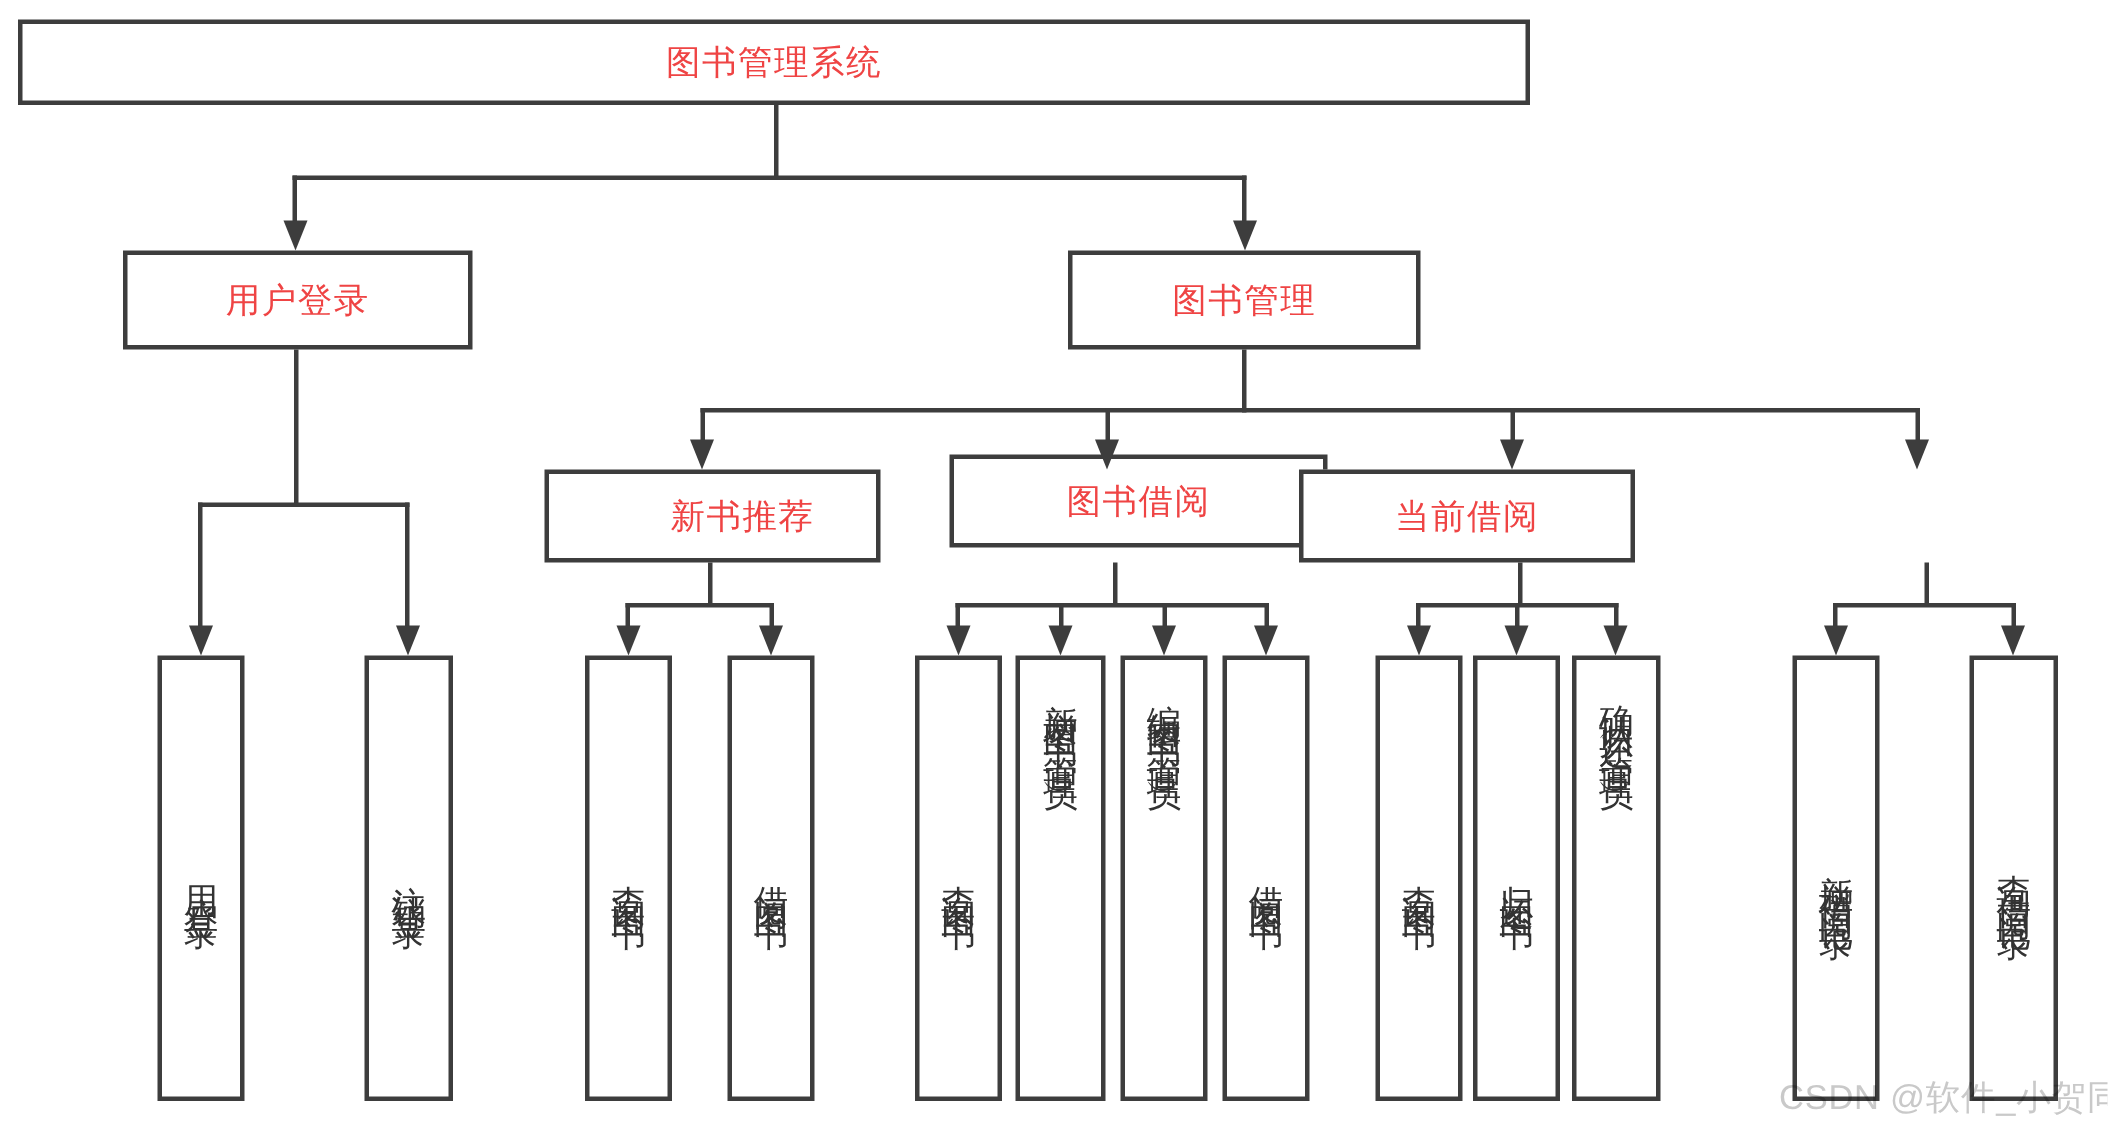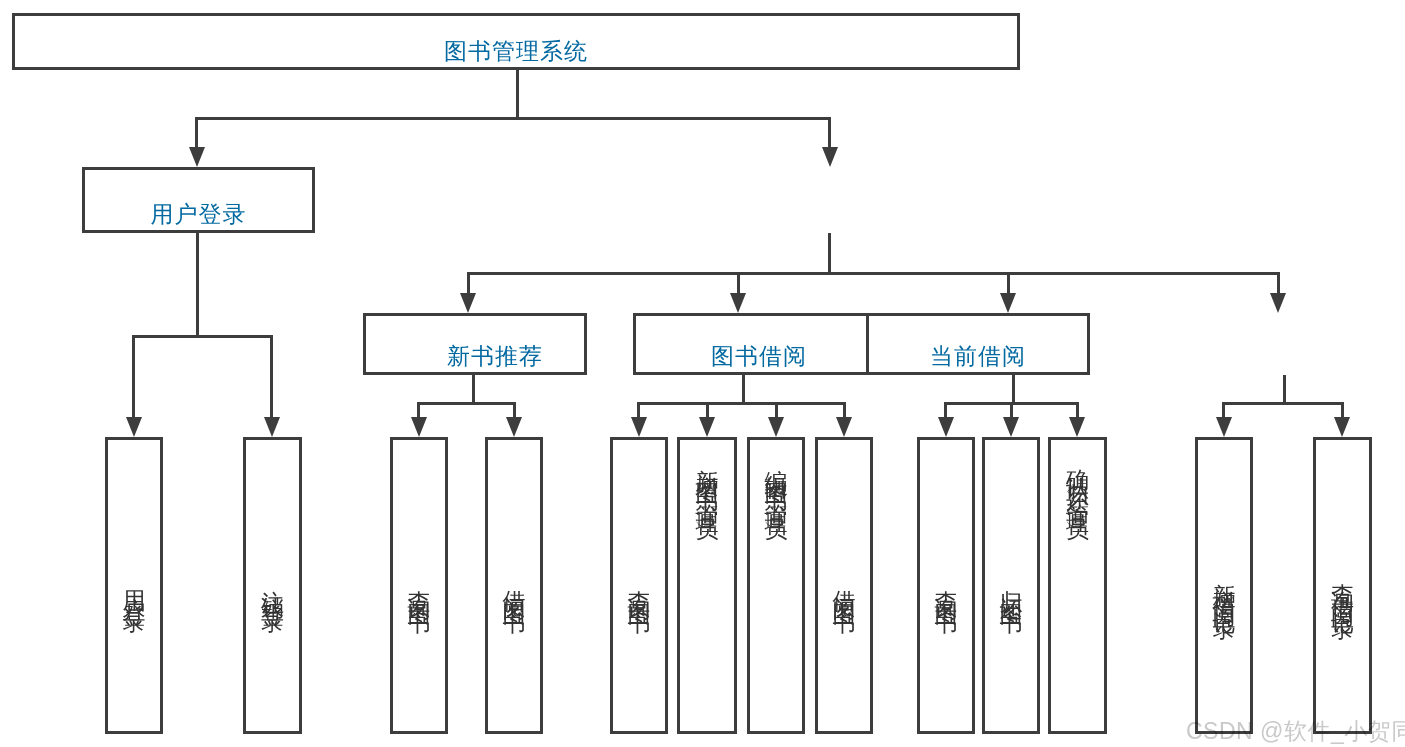--- a/index.html
+++ b/index.html
@@ -1,20 +1,20 @@
 <!DOCTYPE html>
 <html><head>
 <meta charset="utf-8">
 <style>
   html,body{margin:0;padding:0;background:#ffffff;}
   body{width:1405px;height:747px;position:relative;overflow:hidden;
        font-family:"Liberation Sans","DejaVu Sans",sans-serif;}
   .stage{position:absolute;left:0;top:0;width:1405px;height:747px;background:#ffffff;}
   .box{position:absolute;box-sizing:border-box;border:3px solid #3d3d3d;background:#ffffff;
-       display:flex;align-items:flex-end;justify-content:center;color:#0369a1;
+       display:flex;align-items:center;justify-content:center;color:#ef4444;
        font-size:23px;letter-spacing:1px;}
   .leaf{position:absolute;box-sizing:border-box;border:3px solid #3d3d3d;background:#ffffff;
         display:flex;justify-content:center;color:#333333;}
   .leaf.center{align-items:center;}
   .leaf.top{align-items:flex-start;padding-top:11px;}
   .vtext{writing-mode:vertical-rl;text-orientation:mixed;font-size:23px;line-height:1;
          letter-spacing:7px;color:#333333;}
   .hline{position:absolute;height:3px;background:#3d3d3d;}
   .vline{position:absolute;width:3px;background:#3d3d3d;}
   .arrow{position:absolute;width:0;height:0;
@@ -29,26 +29,29 @@
 <div class="stage">
 
   <div class="box" style="left:12px;top:13px;width:1008px;height:57px;">
     <span>图书管理系统</span>
   </div>
 
   <div class="box" style="left:82px;top:167px;width:233px;height:66px;">
     <span>用户登录</span>
   </div>
 
+  <div class="box" style="left:712px;top:167px;width:235px;height:66px;">
+    <span>图书管理</span>
+  </div>
 
   <div class="box" style="left:363px;top:313px;width:224px;height:62px;padding-left:40px;">
     <span>新书推荐</span>
   </div>
 
-  <div class="box" style="left:633px;top:313px;width:252px;height:62px;">
+  <div class="box" style="left:633px;top:303px;width:252px;height:62px;">
     <span>图书借阅</span>
   </div>
 
   <div class="box" style="left:866px;top:313px;width:224px;height:62px;">
     <span>当前借阅</span>
   </div>
 
 
   <div class="leaf center" style="left:105px;top:437px;width:58px;height:297px;">
     <span class="vtext">用户登录</span>

